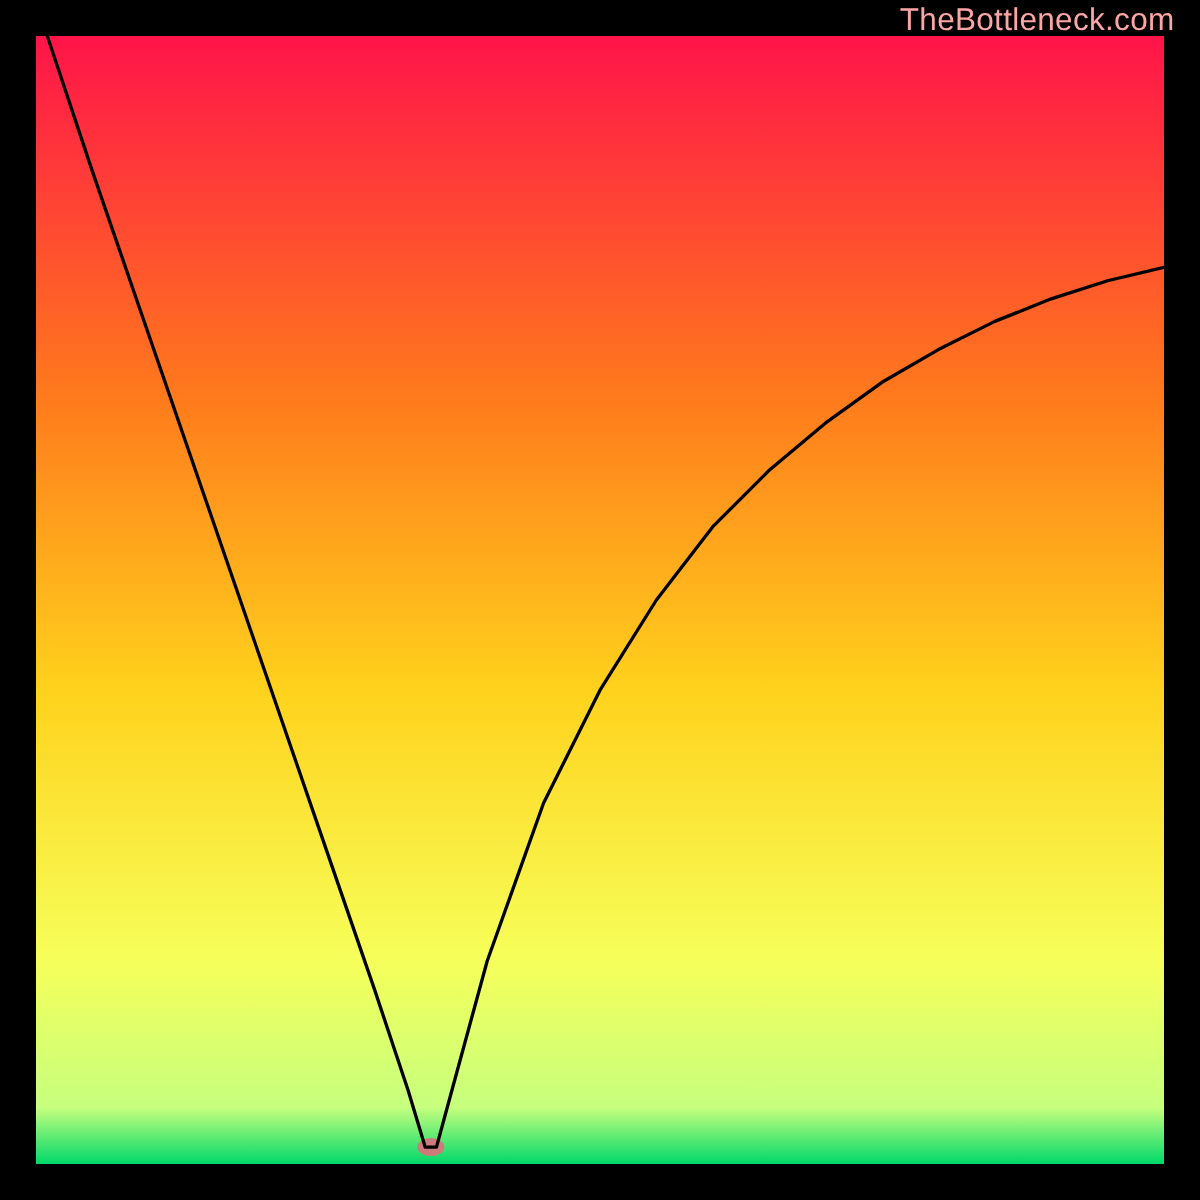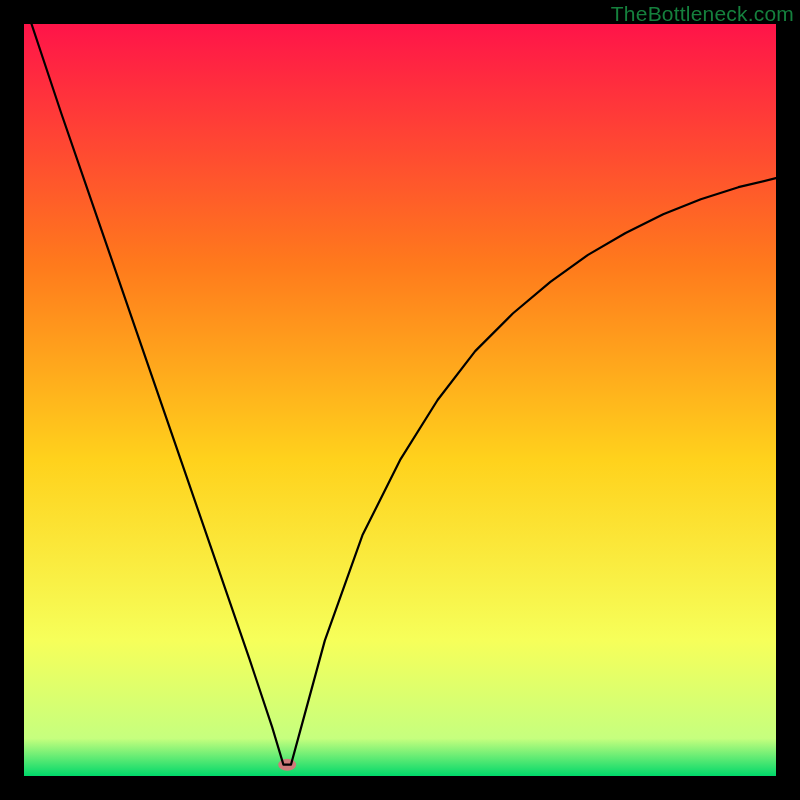--- a/index.html
+++ b/index.html
@@ -22,22 +22,22 @@
     position: absolute;
     top: 24px;
     left: 24px;
     width: 752px;
     height: 752px;
     overflow: hidden;
   }
   .watermark {
     position: absolute;
     top: 2px;
-    right: 6px;
-    color: #15803d;
+    right: 17px;
+    color: #fca5a5;
     font-size: 21px;
     font-weight: 400;
     letter-spacing: 0.2px;
     font-family: Arial, Helvetica, sans-serif;
   }
   svg { display: block; }
 </style>
 </head>
 <body>
 

